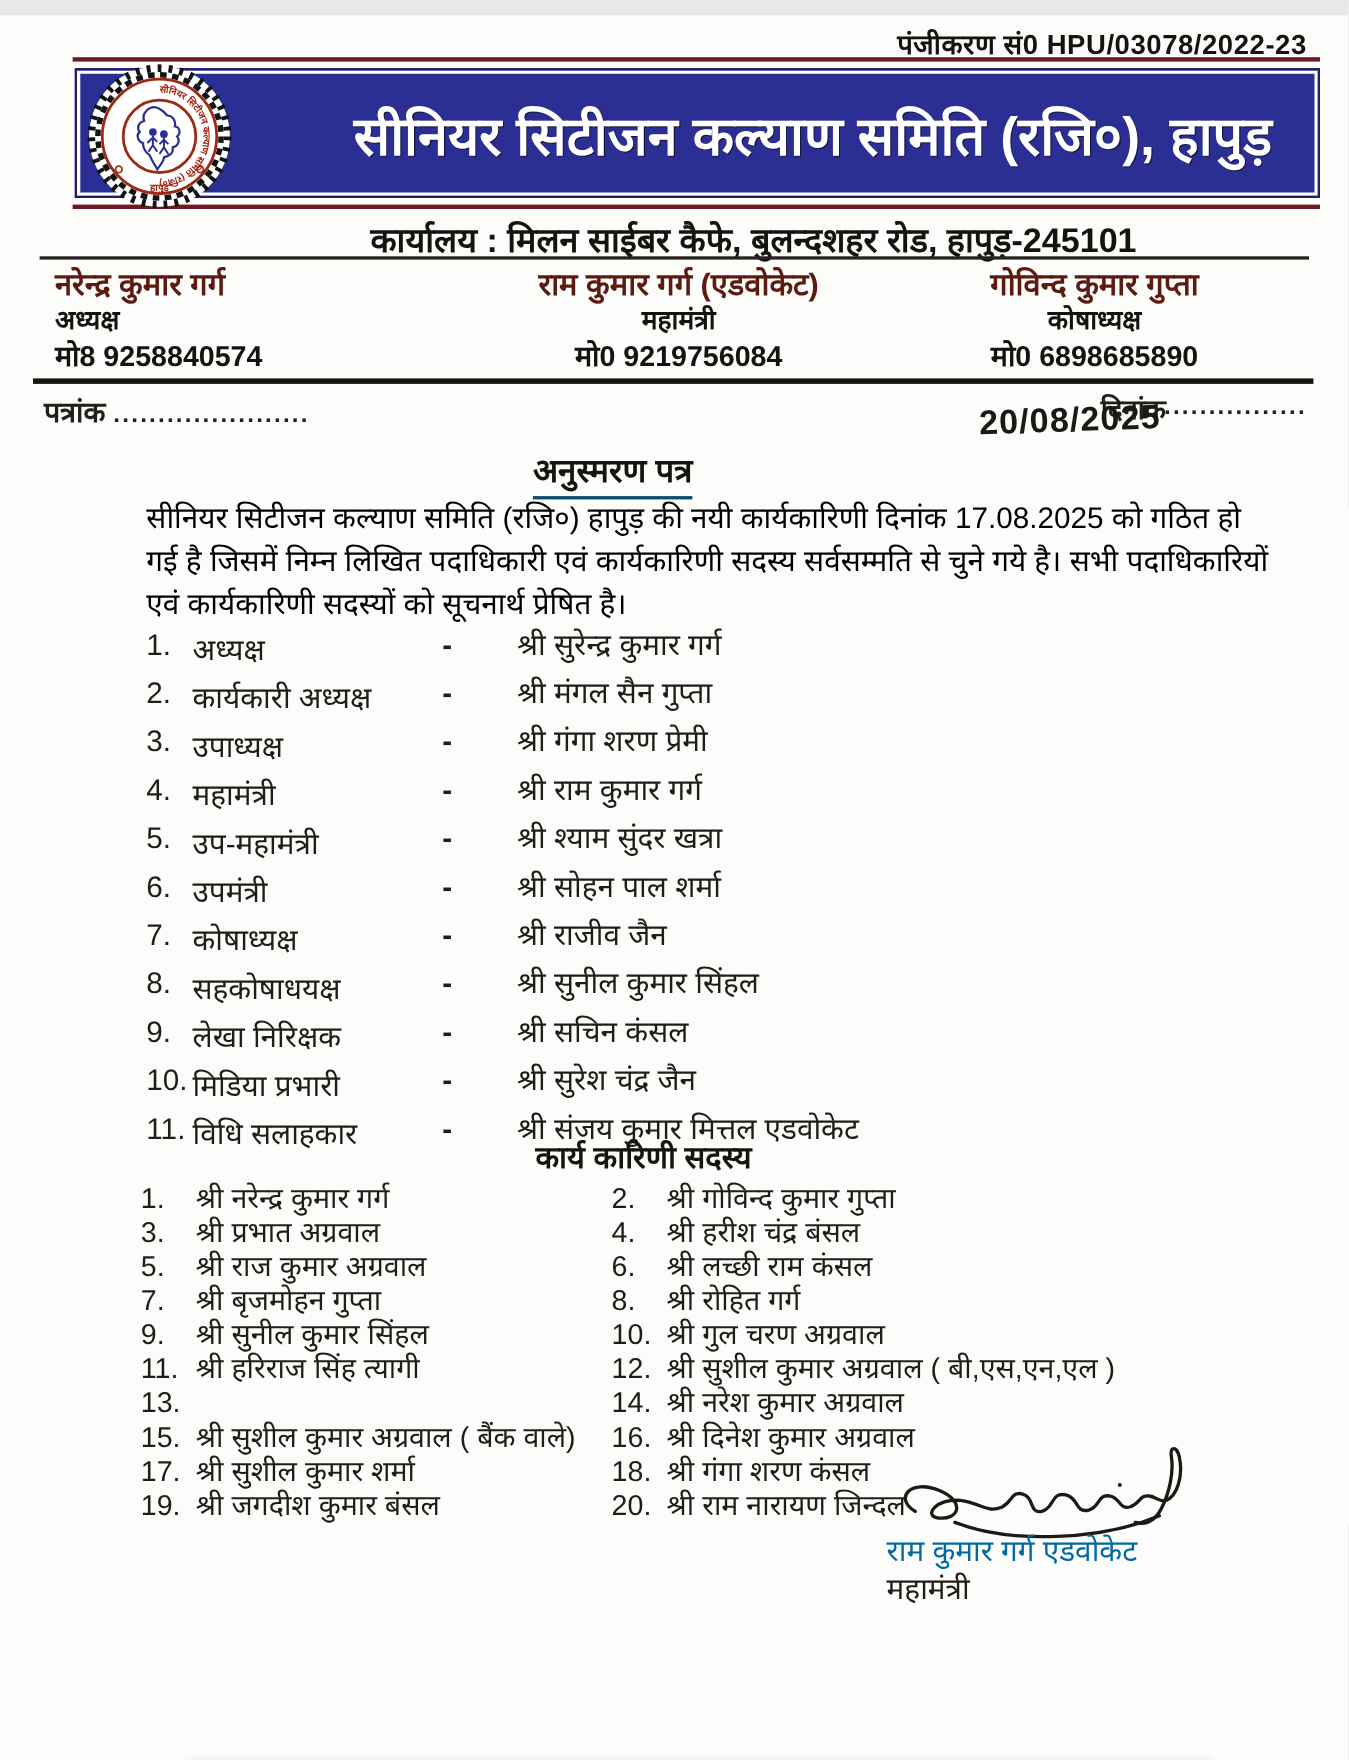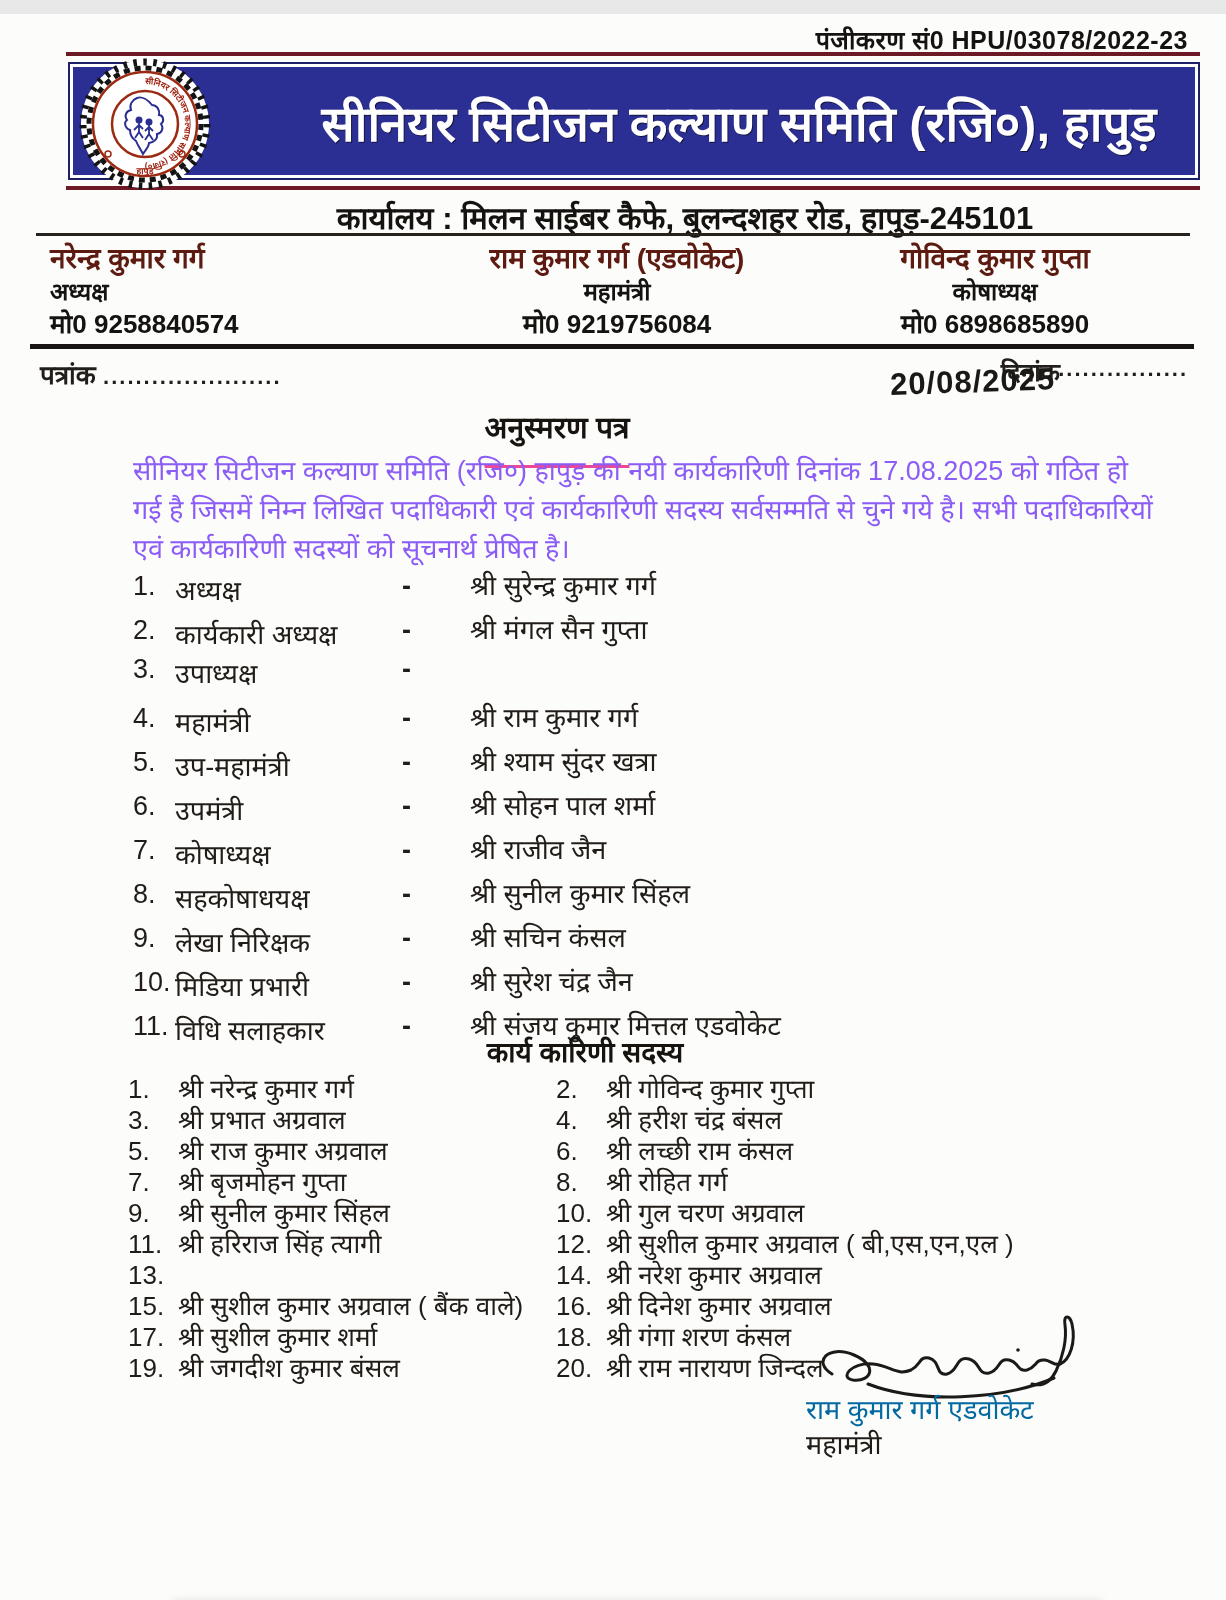--- a/index.html
+++ b/index.html
@@ -59,25 +59,25 @@
   .dinank-dots{position:absolute;top:2px;right:0;font-size:22px;letter-spacing:2px;}
   .hand-date{
     position:absolute;top:10px;left:22px;
     font-size:31px;font-weight:bold;color:#1b1915;
     transform:rotate(-2deg);letter-spacing:1px;
   }
   
   .letter-title{
     position:absolute;top:392px;left:50%;transform:translateX(-56px) translateX(-50%);
     font-size:30px;font-weight:bold;color:#17140f;
-    border-bottom:3px solid #ec4899;padding-bottom:18px;
+    border-bottom:3px solid #0c4a6e;padding-bottom:4px;
   }
   .body-para{
     position:absolute;top:438px;left:133px;width:1022px;
-    font-size:27px;line-height:39px;color:#8b5cf6;
+    font-size:27px;line-height:39px;color:#000000;
   }
   
   .bearers{position:absolute;top:552px;left:133px;width:940px;}
   .b-row{display:flex;align-items:baseline;height:30px;margin-bottom:14px;font-size:27px;color:#201c18;}
   .b-numpost{width:265px;display:flex;}
   .b-num{width:42px;}
   .b-dash{width:68px;text-align:left;padding-left:4px;font-weight:bold;}
   .b-name{flex:1;}
   
   .members-heading{
@@ -139,21 +139,21 @@
     </svg>
   </div>
 
   <div class="address">कार्यालय : मिलन साईबर कैफे, बुलन्दशहर रोड, हापुड़-245101</div>
   <div class="thin-rule"></div>
 
   <div class="contacts">
     <div class="contact left">
       <div class="c-name">नरेन्द्र कुमार गर्ग</div>
       <div class="c-title">अध्यक्ष</div>
-      <div class="c-phone">मो0 9258840574</div>
+      <div class="c-phone">मो8 9258840574</div>
     </div>
     <div class="contact center">
       <div class="c-name">राम कुमार गर्ग (एडवोकेट)</div>
       <div class="c-title">महामंत्री</div>
       <div class="c-phone">मो0 9219756084</div>
     </div>
     <div class="contact right">
       <div class="c-name">गोविन्द कुमार गुप्ता</div>
       <div class="c-title">कोषाध्यक्ष</div>
       <div class="c-phone">मो0 6898685890</div>
@@ -193,20 +193,21 @@
         </span>
       <span class="b-dash">-</span>
       <span class="b-name">श्री मंगल सैन गुप्ता</span>
     </div>
     <div class="b-row">
       <span class="b-numpost">
           <span class="b-num">3.</span>
           <span>उपाध्यक्ष</span>
         </span>
       <span class="b-dash">-</span>
+      <span class="b-name">श्री गंगा शरण प्रेमी</span>
     </div>
     <div class="b-row">
       <span class="b-numpost">
           <span class="b-num">4.</span>
           <span>महामंत्री</span>
         </span>
       <span class="b-dash">-</span>
       <span class="b-name">श्री राम कुमार गर्ग</span>
     </div>
     <div class="b-row">

